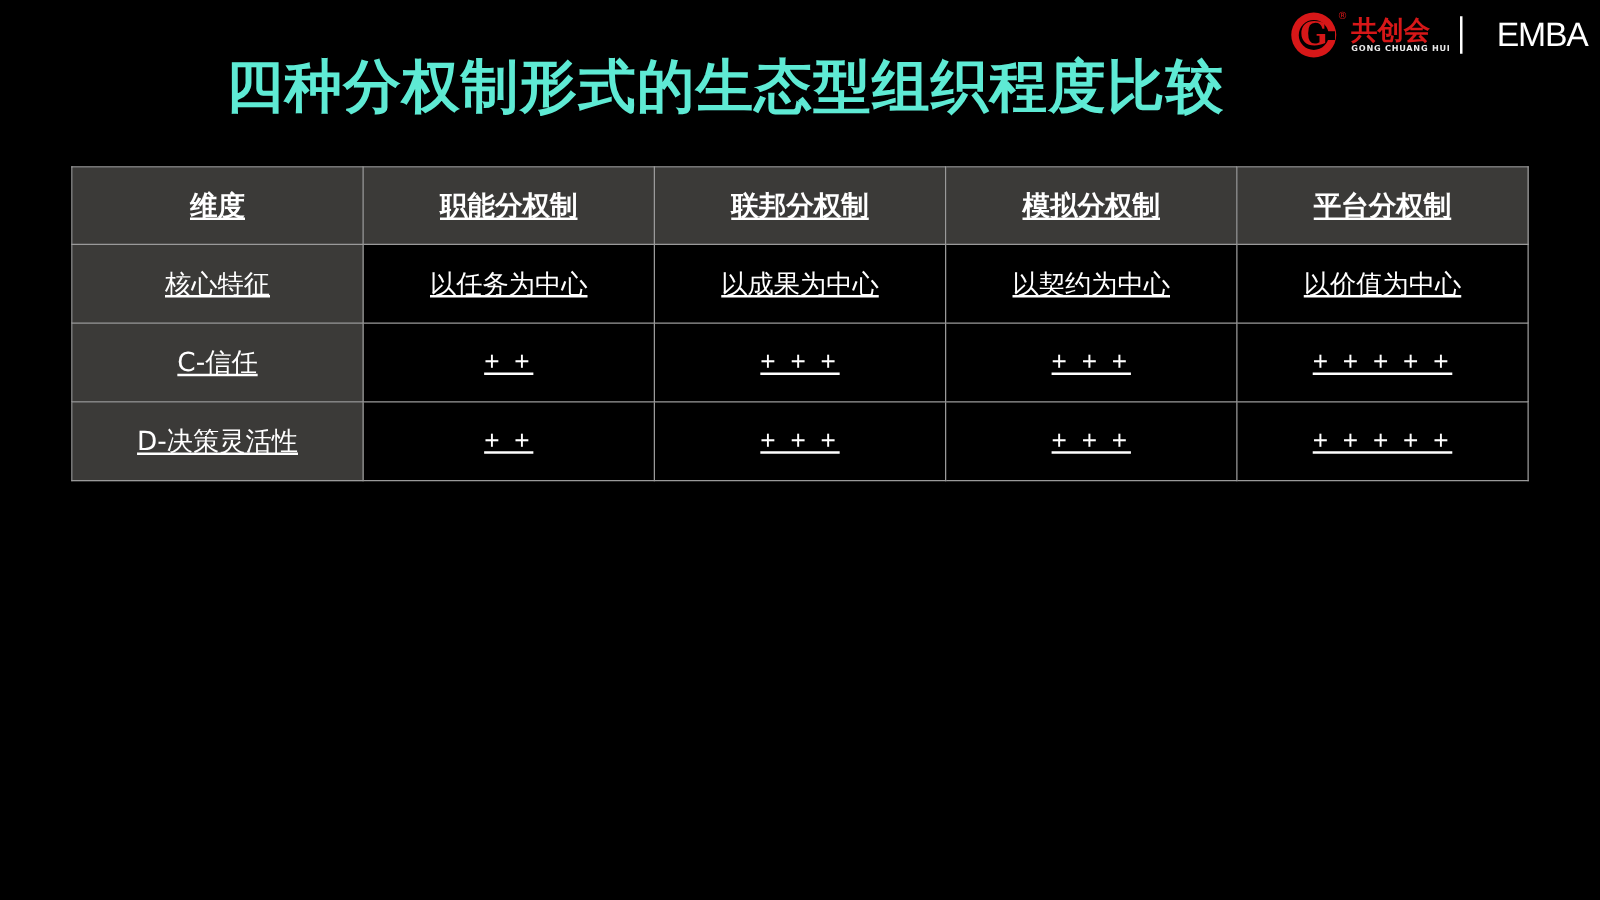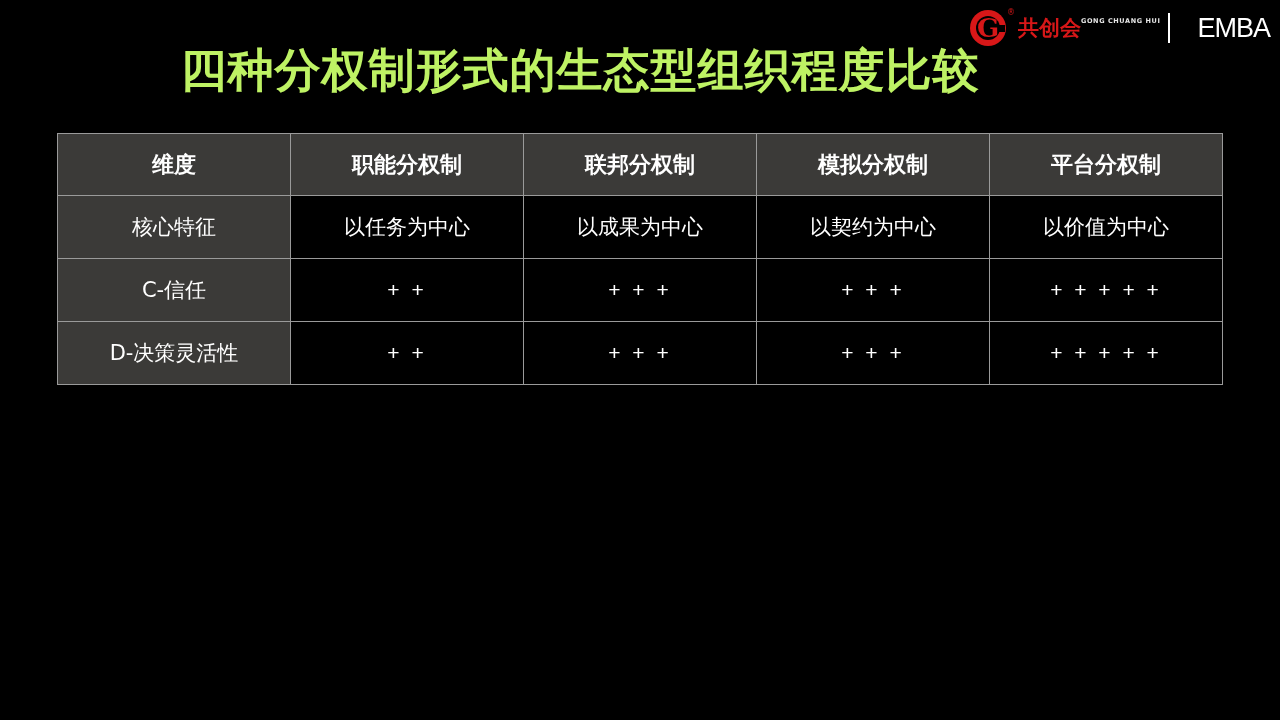--- a/index.html
+++ b/index.html
@@ -68,21 +68,21 @@
   }
   .logo-reg {
     font-size: 8px;
     color: #D71718;
     align-self: flex-start;
     margin-top: 2px;
     margin-left: 1px;
   }
   .logo-cn-wrap {
     display: flex;
-    flex-direction: row;
+    flex-direction: column;
     justify-content: center;
     margin-left: 3px;
   }
   .logo-cn {
     color: #D71718;
     font-size: 21px;
     font-weight: bold;
     line-height: 22px;
     letter-spacing: 0px;
   }
@@ -109,43 +109,45 @@
     margin-left: 20px;
   }
 
   
   .slide-title {
     position: absolute;
     top: 42px;
     left: 0;
     width: 1160px;
     text-align: center;
-    color: #bef264;
+    color: #5eead4;
     font-size: 46px;
     font-weight: bold;
     letter-spacing: 1px;
     line-height: 56px;
     white-space: nowrap;
+    font-family: Liberation Serif, serif;
   }
 
   
   .cmp-table {
     position: absolute;
     left: 57px;
     top: 133px;
     width: 1165px;
     border-collapse: collapse;
     table-layout: fixed;
   }
   .cmp-table td, .cmp-table th {
     border: 1px solid #9a9a9a;
     color: #ffffff;
     text-align: center;
     vertical-align: middle;
     padding: 0;
+    text-decoration: underline;
   }
   .cmp-table th {
     background: #3b3a38;
     font-size: 22px;
     font-weight: bold;
     height: 61px;
   }
   .cmp-table td {
     background: #000000;
     font-size: 21px;

